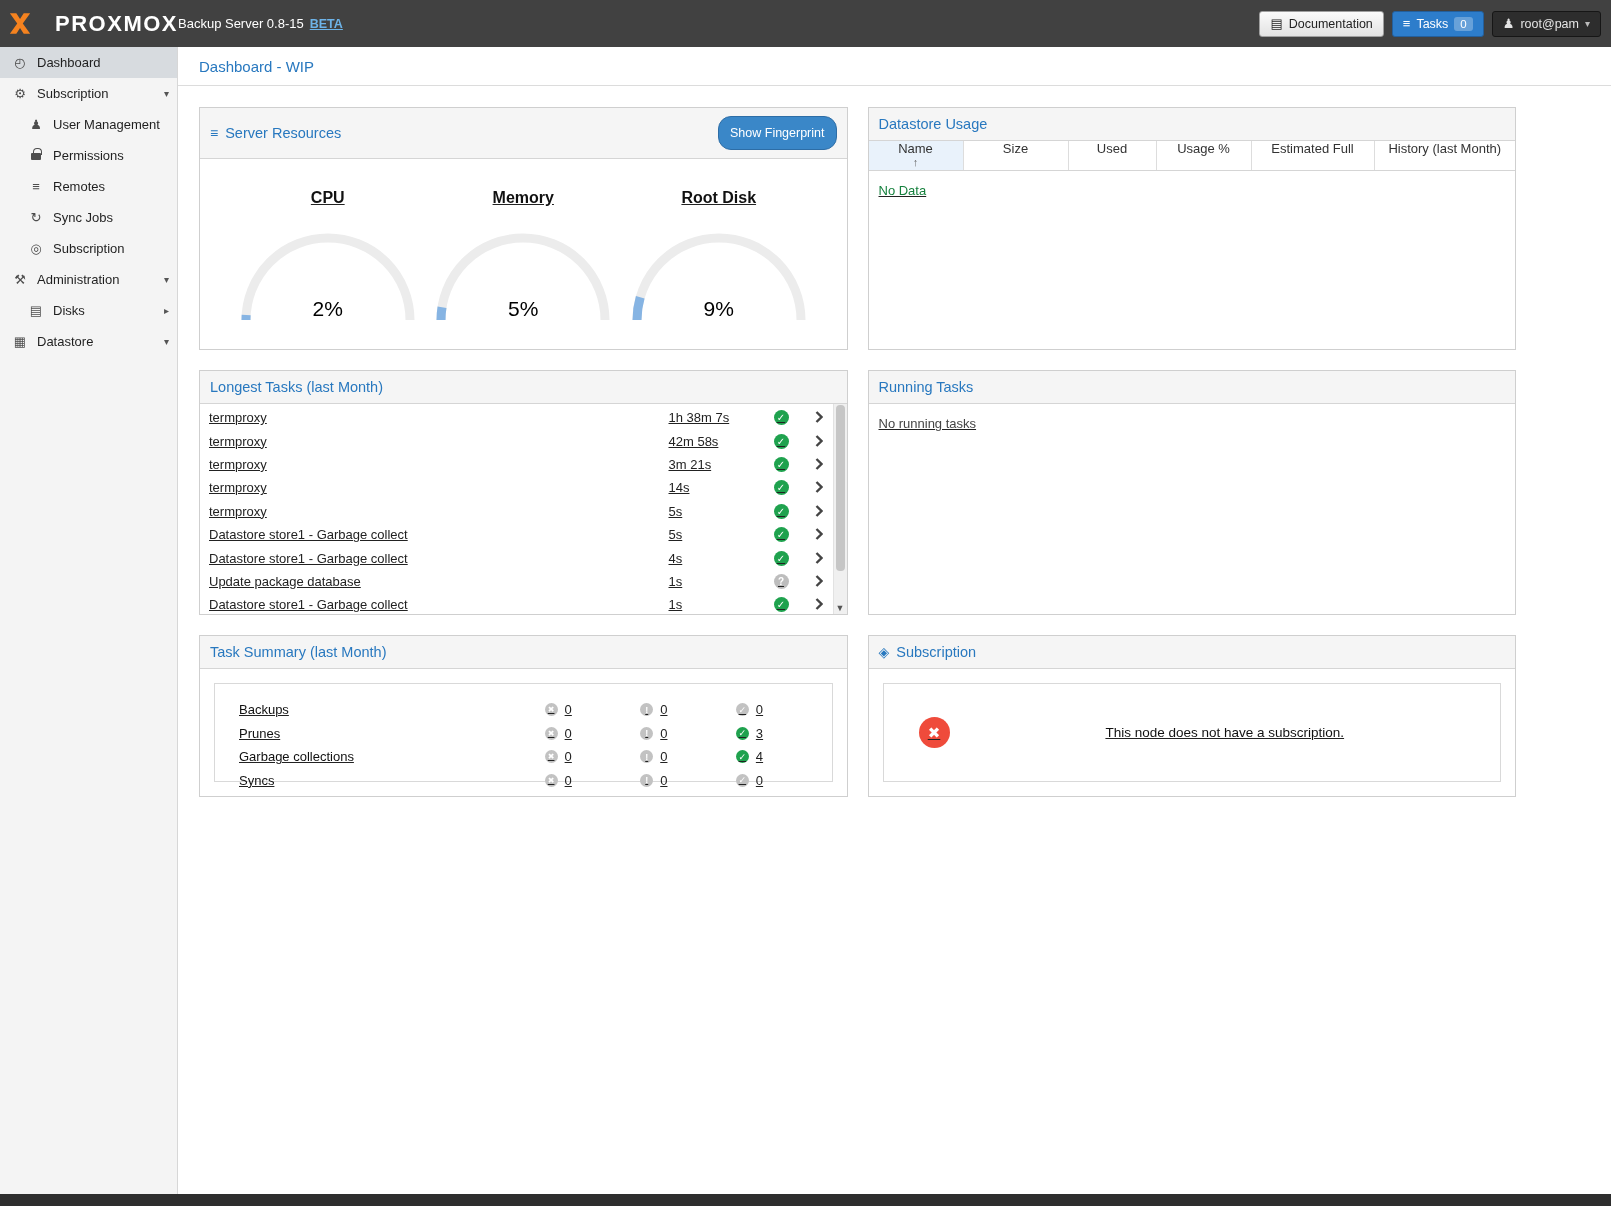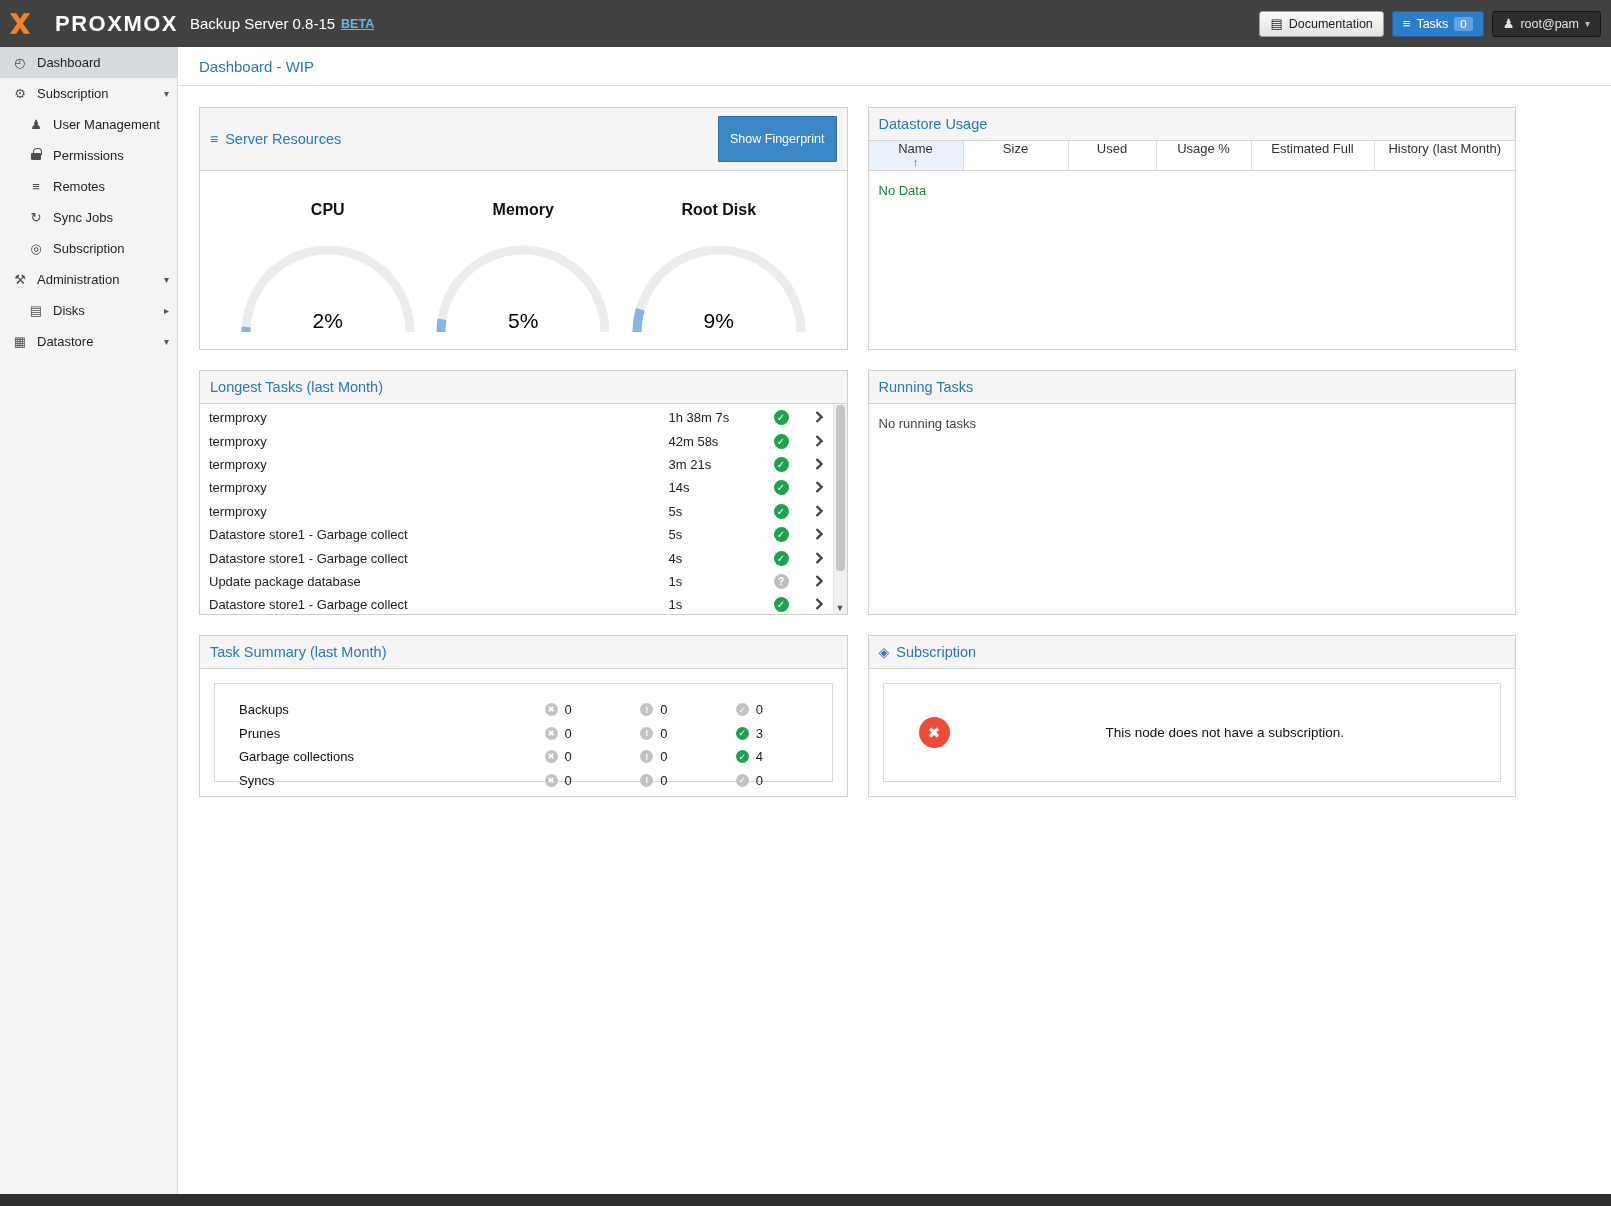--- a/index.html
+++ b/index.html
@@ -12,21 +12,21 @@
   }
   .app { width: 1611px; height: 1206px; display: flex; flex-direction: column; overflow: hidden; }
 
   
   .topbar {
     height: 47px; background: #414141; display: flex; align-items: center;
     padding: 0 10px 0 8px; color: #fff; flex: 0 0 auto;
   }
   .logo { display: flex; align-items: center; gap: 23px; width: 170px; }
   .logo-text { font-size: 22px; font-weight: bold; letter-spacing: 1.5px; color: #fff; }
-  .product { font-size: 15px; margin-left: 12px; }
+  .product { font-size: 13px; margin-left: 0; }
   .beta { color: #6db3e8; text-decoration: underline; margin-left: 6px; cursor: pointer; font-weight: bold; font-size: 12.5px; }
   .topbar-right { margin-left: auto; display: flex; gap: 8px; align-items: center; }
   .btn {
     height: 26px; border-radius: 3px; font-size: 12.5px; display: inline-flex;
     align-items: center; gap: 6px; padding: 0 10px; border: 1px solid; cursor: pointer;
     font-family: inherit;
   }
   .btn-light { background: linear-gradient(#fbfbfb, #e2e2e2); border-color: #9f9f9f; color: #222; }
   .btn-blue { background: #2d7dcb; border-color: #235f9c; color: #fff; }
   .btn-blue .badge { background: rgba(255,255,255,0.28); border-radius: 3px; padding: 1px 6px; font-size: 11.5px; }
@@ -63,24 +63,24 @@
   }
 
   
   .panel { border: 1px solid #cfcfcf; background: #fff; display: flex; flex-direction: column; overflow: hidden; }
   .panel-header {
     background: #f5f5f5; border-bottom: 1px solid #d5d5d5; padding: 8px 10px;
     display: flex; align-items: center; gap: 7px; color: #2878bf; font-size: 14.5px; flex: 0 0 auto;
   }
   .panel-title { color: #2878bf; }
   .panel-hicon { color: #2878bf; font-size: 14px; }
-  .panel-body { flex: 1 1 auto; position: relative; min-height: 0; }
+  .panel-body { flex: 1 1 auto; position: relative; min-height: 0; text-decoration: underline; }
   .btn-fingerprint {
     margin-left: auto; background: #3a87c8; border: 1px solid #2d6da6; color: #fff;
-    border-radius: 1px; padding: 15px 11px; font-size: 12.5px; cursor: pointer; font-family: inherit;
+    border-radius: 13px; padding: 9px 11px; font-size: 12.5px; cursor: pointer; font-family: inherit;
   }
 
   
   .gauge-row { display: flex; justify-content: space-around; padding: 16px 30px 0 30px; }
   .gauge { width: 210px; text-align: center; }
   .gauge-label { font-size: 16px; font-weight: bold; margin: 14px 0 16px 0; color: #111; }
   .gauge-arc { position: relative; width: 184px; height: 100px; margin: 0 auto; }
   .arc-bg { fill: none; stroke: #ececec; stroke-width: 9; }
   .arc-fg { fill: none; stroke: #86b4e3; stroke-width: 9; }
   .gauge-value { position: absolute; left: 0; right: 0; bottom: 2px; font-size: 21px; color: #000; }

